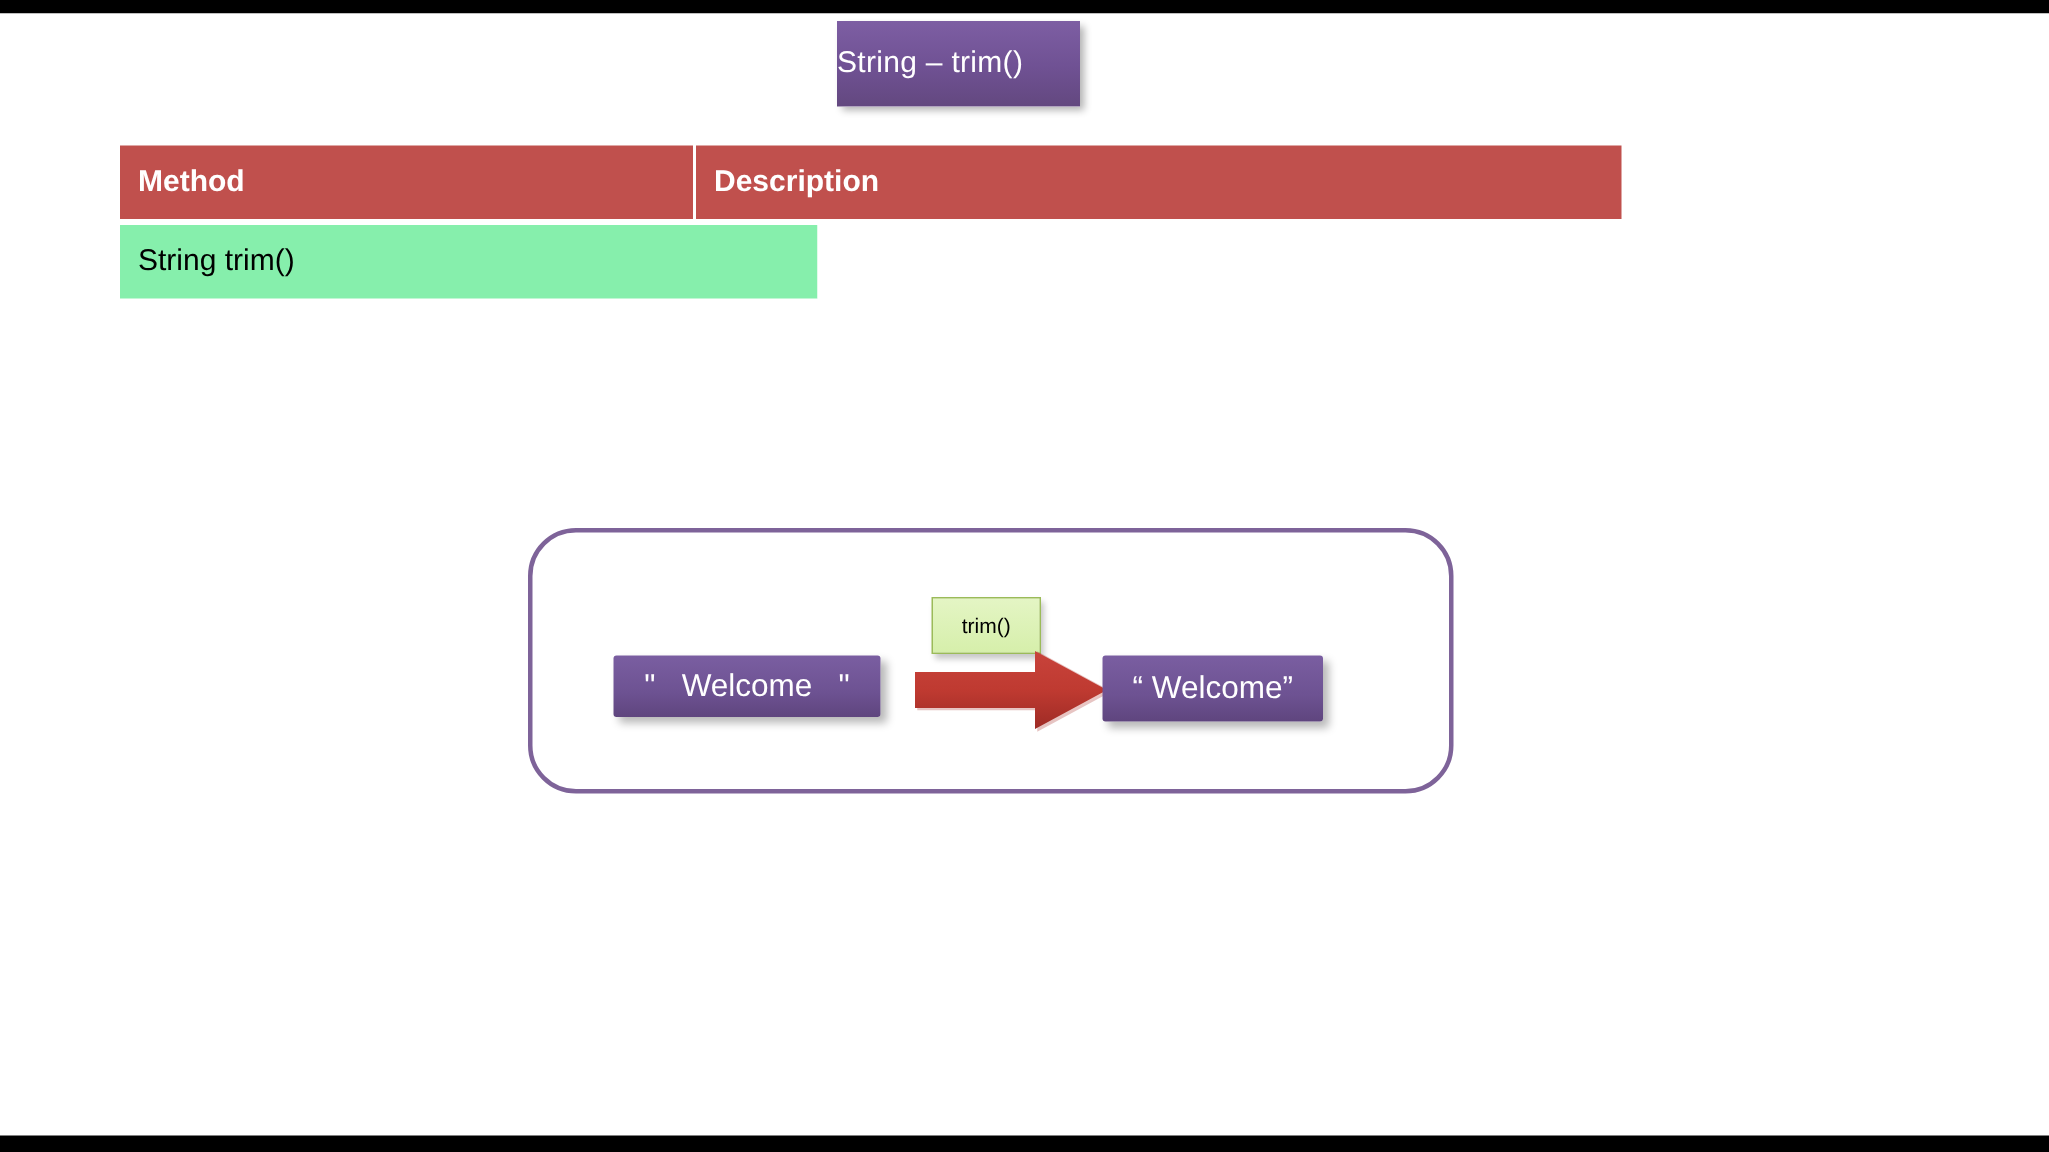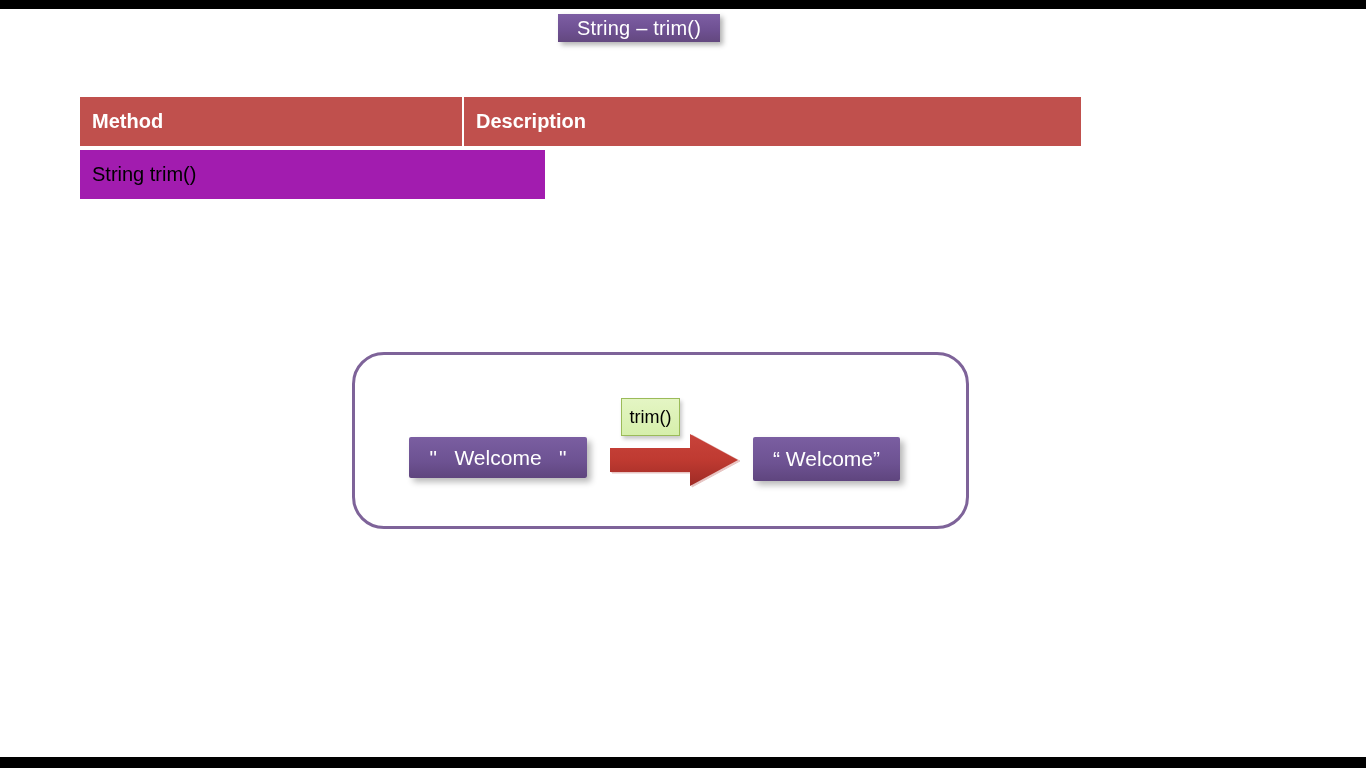--- a/index.html
+++ b/index.html
@@ -33,26 +33,26 @@
     position: absolute;
     left: 0; top: 9px;
     width: 1366px; height: 748px;
     background: #ffffff;
   }
 
   
   .title-banner {
     position: absolute;
     left: 558px; top: 5px;
-    width: 162px; height: 28px;
+    width: 162px; height: 57px;
     background: linear-gradient(to bottom, #7d5ea3 0%, #6f5193 55%, #63487f 100%);
     box-shadow: 3px 3px 5px rgba(0,0,0,0.30);
     display: flex;
     align-items: center;
-    justify-content: center;
+    justify-content: flex-start;
   }
   .title-banner span {
     color: #ffffff;
     font-size: 20px;
     letter-spacing: 0.2px;
     white-space: nowrap;
   }
 
   
   .tbl {
@@ -76,21 +76,21 @@
   .cell-head {
     height: 49px;
     background: #c0504d;
     color: #ffffff;
     font-size: 20px;
     font-weight: bold;
     padding-left: 12px;
   }
   .cell-body {
     height: 49px;
-    background: #a21caf;
+    background: #86efac;
     color: #000000;
     font-size: 20px;
     padding-left: 12px;
   }
   .col-a { width: 465px; }
   .col-sep { width: 2px; background: #ffffff; }
   .col-b { width: 752px; }
 
   
   .diagram {
@@ -113,36 +113,36 @@
     justify-content: center;
     color: #ffffff;
     font-size: 21px;
     white-space: pre;
   }
   .pbox-left {
     left: 409px; top: 428px;
     width: 178px; height: 41px;
   }
   .pbox-right {
-    left: 753px; top: 428px;
+    left: 735px; top: 428px;
     width: 147px; height: 44px;
   }
 
   .trim-chip {
     position: absolute;
     left: 621px; top: 389px;
-    width: 59px; height: 38px;
+    width: 73px; height: 38px;
     background: linear-gradient(to bottom, #e4f5c4 0%, #d6efab 100%);
     border: 1px solid #9bbb59;
     box-shadow: 2px 3px 4px rgba(0,0,0,0.22);
     display: flex;
     align-items: center;
     justify-content: center;
     color: #000000;
-    font-size: 18px;
+    font-size: 14px;
     box-sizing: border-box;
   }
 
   .arrow {
     position: absolute;
     left: 608px; top: 423px;
     width: 136px; height: 58px;
   }
 </style>
 </head>

